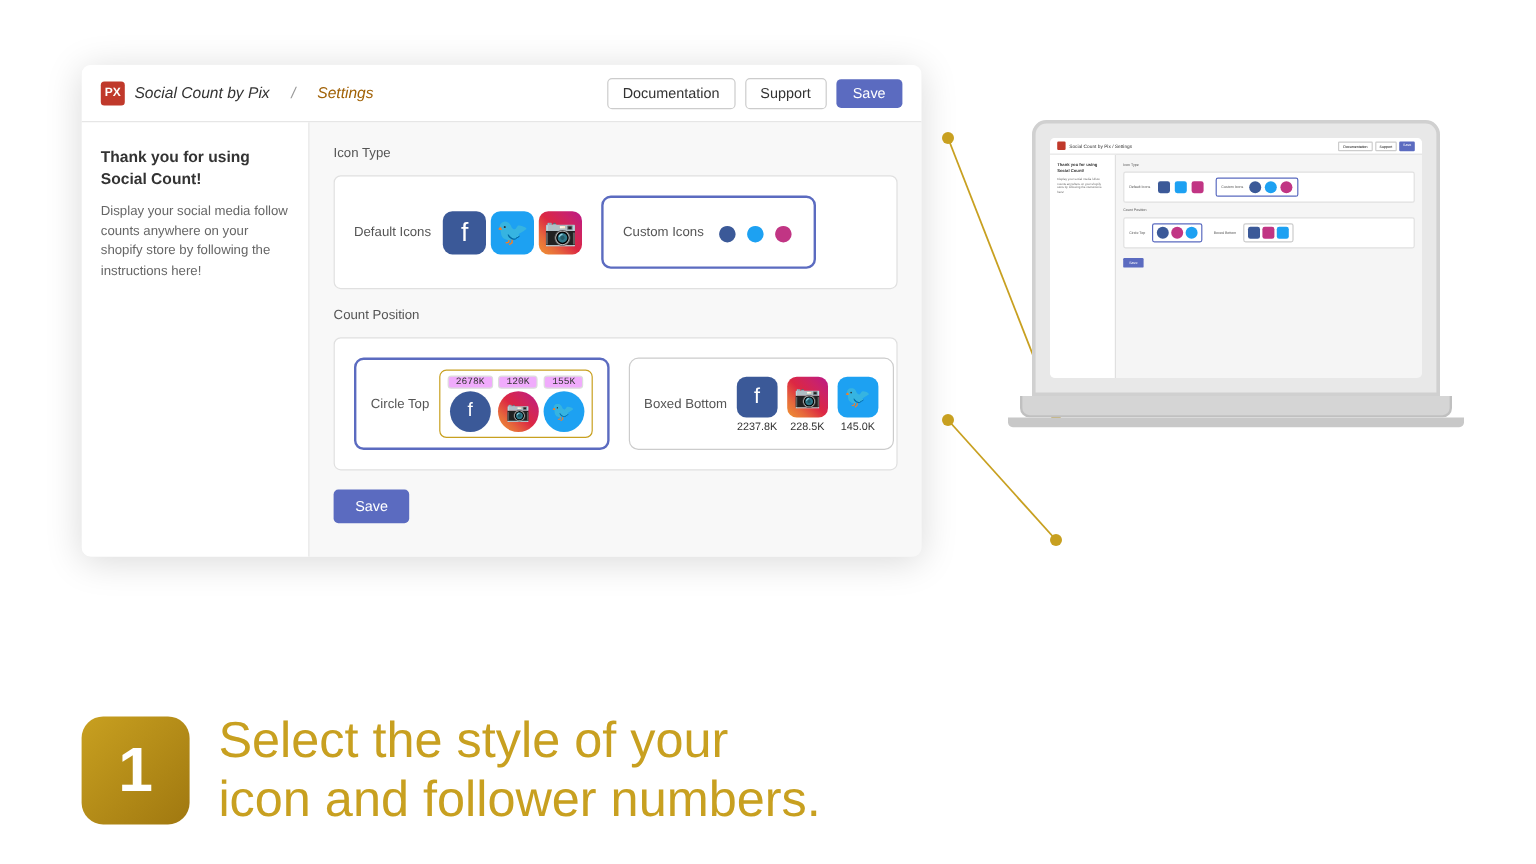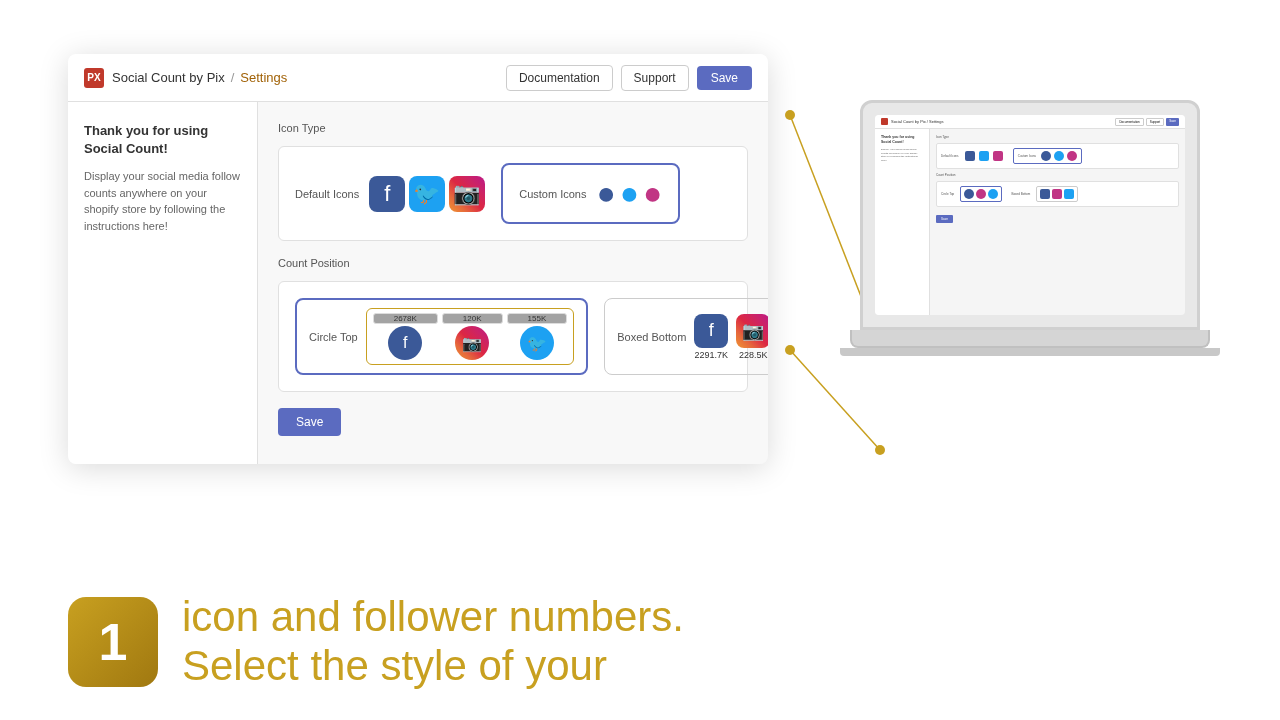--- a/index.html
+++ b/index.html
@@ -52,21 +52,22 @@
       color: white;
       font-size: 10px;
       font-weight: bold;
     }
 
     .browser-title {
       font-size: 13px;
       color: #333;
       display: flex;
       align-items: flex-start;
-      gap: 6px;
+      gap: 18px;
+      font-style: italic;
     }
 
     .browser-title .separator {
       color: #999;
     }
 
     .browser-title .settings-text {
       color: #a16207;
     }
 
@@ -208,26 +209,27 @@
     .circle-icon-container {
       display: flex;
       flex-direction: column;
       align-items: center;
       position: relative;
     }
 
     .circle-count-badge {
       font-size: 8px;
       color: #333;
-      background: #a3a3a3;
+      background: #f0abfc;
       border: 1px solid #ddd;
       border-radius: 3px;
-      padding: 0 20px;
+      padding: 0 6px;
       margin-bottom: 2px;
       white-space: nowrap;
+      font-family: Liberation Mono, monospace;
     }
 
     .circle-social {
       width: 34px;
       height: 34px;
       border-radius: 50%;
       display: flex;
       align-items: center;
       justify-content: center;
       font-size: 16px;
@@ -648,21 +650,21 @@
                 <div class="circle-social circle-tw">🐦</div>
               </div>
             </div>
           </div>
 
           <div class="boxed-bottom-wrapper">
             <span class="option-label">Boxed Bottom</span>
             <div class="boxed-icons-group">
               <div class="boxed-icon-container">
                 <div class="boxed-icon" style="background:#3b5998;">f</div>
-                <div class="boxed-count">2291.7K</div>
+                <div class="boxed-count">2237.8K</div>
               </div>
               <div class="boxed-icon-container">
                 <div class="boxed-icon" style="background:linear-gradient(45deg,#f09433,#e6683c,#dc2743,#cc2366,#bc1888);">📷</div>
                 <div class="boxed-count">228.5K</div>
               </div>
               <div class="boxed-icon-container">
                 <div class="boxed-icon" style="background:#1da1f2;">🐦</div>
                 <div class="boxed-count">145.0K</div>
               </div>
             </div>
@@ -751,16 +753,16 @@
   </div>
   <div class="laptop-base"></div>
   <div class="laptop-hinge"></div>
 </div>
 
 <div class="bottom-section">
   <div class="number-badge">
     <span>1</span>
   </div>
   <div class="bottom-text">
+    <div>Select the style of your</div>
     <div>icon and follower numbers.</div>
-    <div>Select the style of your</div>
   </div>
 </div>
 
 </body></html>

